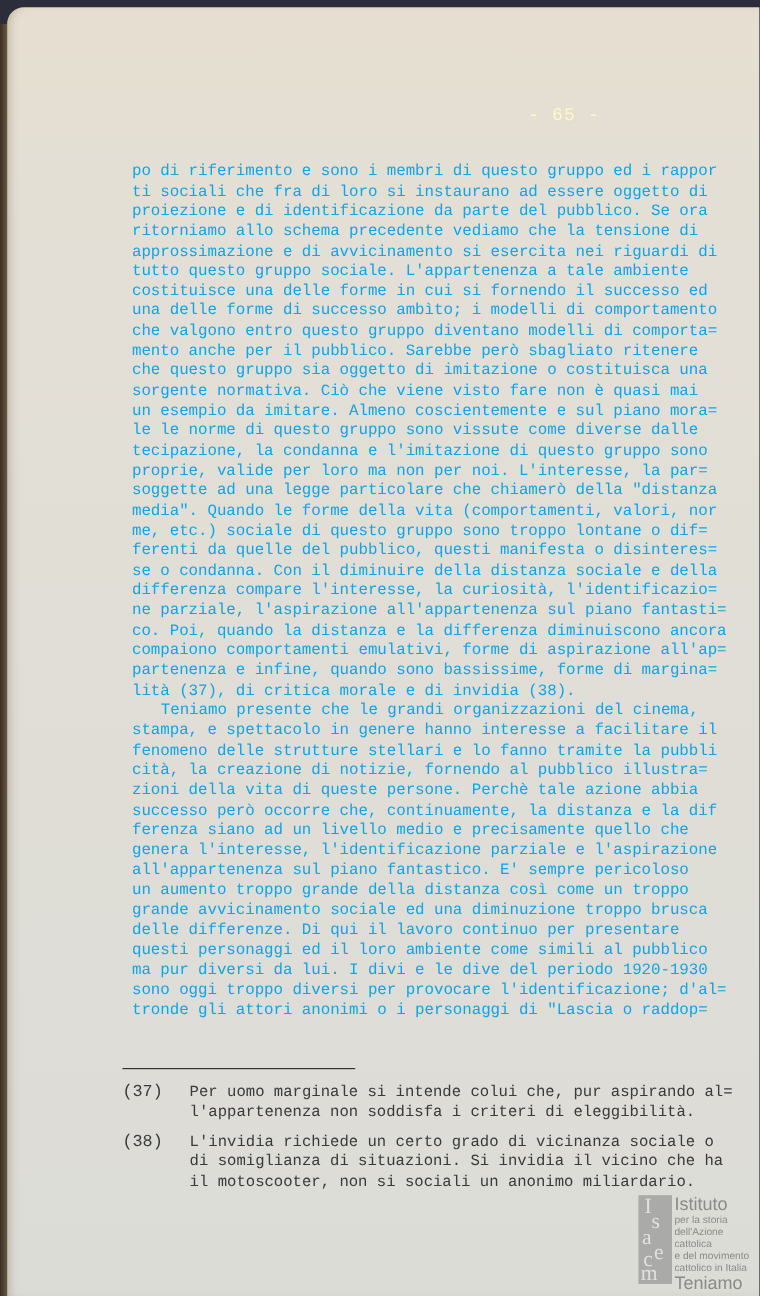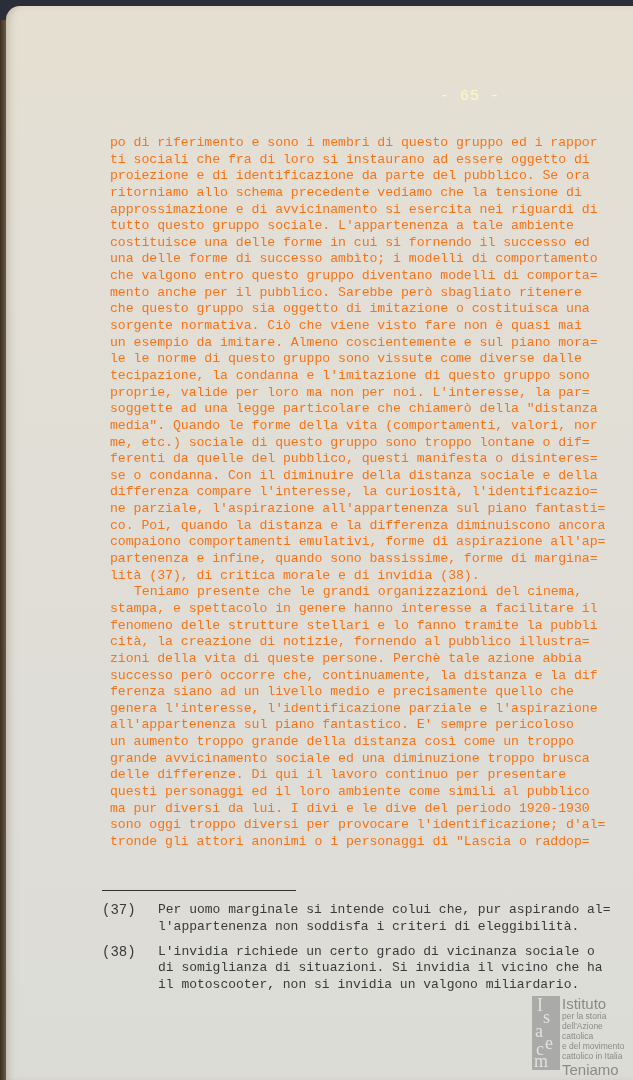--- a/index.html
+++ b/index.html
@@ -18,21 +18,21 @@
   .spine {
     position: absolute; left: 0; top: 20px; bottom: 0; width: 6px;
     background: linear-gradient(90deg, #3a2e22, #6b5842);
   }
   .page-number {
     position: absolute; left: 440px; top: 88px;
     font-size: 15px; color: #fef9c3; letter-spacing: 1px;
   }
   .body-text {
     position: absolute; left: 110px; top: 135px; width: 470px;
-    font-size: 13.2px; line-height: 16.65px; color: #f97316;
+    font-size: 13.2px; line-height: 16.65px; color: #0ea5e9;
     letter-spacing: -0.05px;
   }
   .line { white-space: pre; display: block; height: 16.65px; }
   .line.indent { padding-left: 24px; }
   .footnote-rule {
     position: absolute; left: 102px; top: 890px; width: 194px; height: 1px;
     background: #333;
   }
   .footnotes {
     position: absolute; left: 102px; top: 902px; width: 480px;
@@ -125,21 +125,21 @@
     <div class="fn-text" id="fn-0">
         <span class="line">Per uomo marginale si intende colui che, pur aspirando al=</span>
         <span class="line">l'appartenenza non soddisfa i criteri di eleggibilità.</span>
       </div>
   </div>
   <div class="footnote">
     <span class="fn-num">(38)</span>
     <div class="fn-text" id="fn-1">
         <span class="line">L'invidia richiede un certo grado di vicinanza sociale o</span>
         <span class="line">di somiglianza di situazioni. Si invidia il vicino che ha</span>
-        <span class="line">il motoscooter, non si invidia un valgono miliardario.</span>
+        <span class="line">il motoscooter, non si sociali un anonimo miliardario.</span>
       </div>
   </div>
 </div>
 
 <div class="logo">
   <div class="logo-mark">
     <span style="left:5px;top:0px">I</span>
     <span style="left:11px;top:12px">s</span>
     <span style="left:3px;top:26px">a</span>
     <span style="left:13px;top:38px">e</span>

